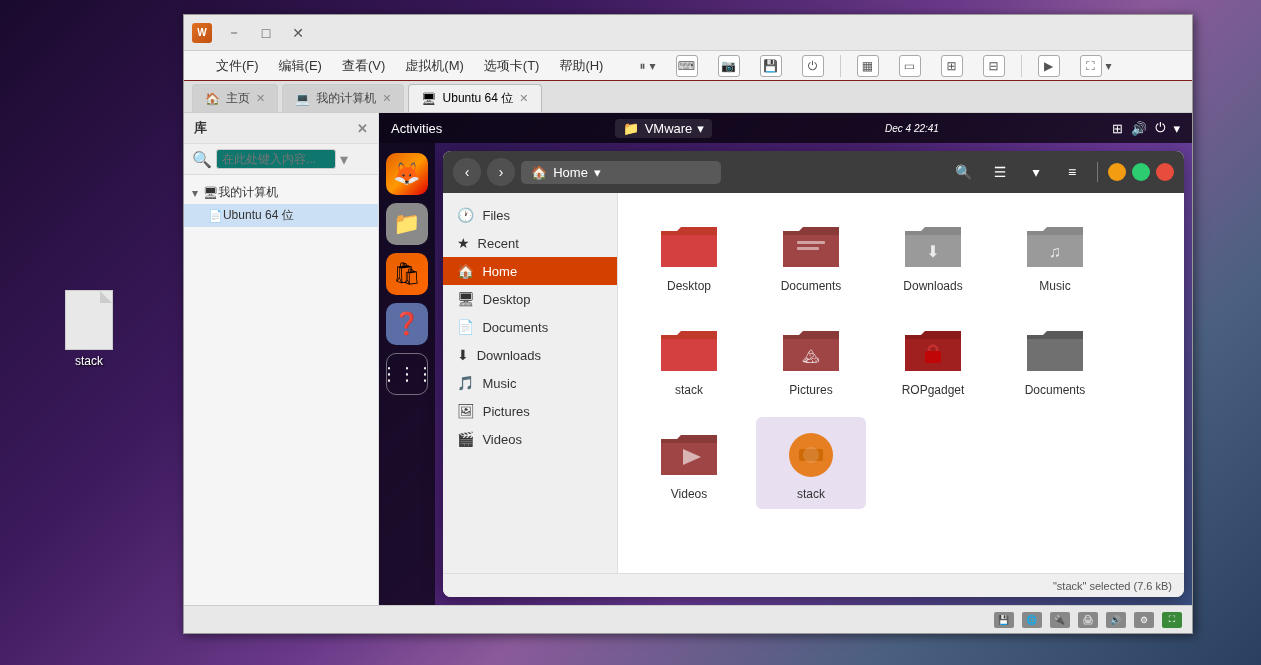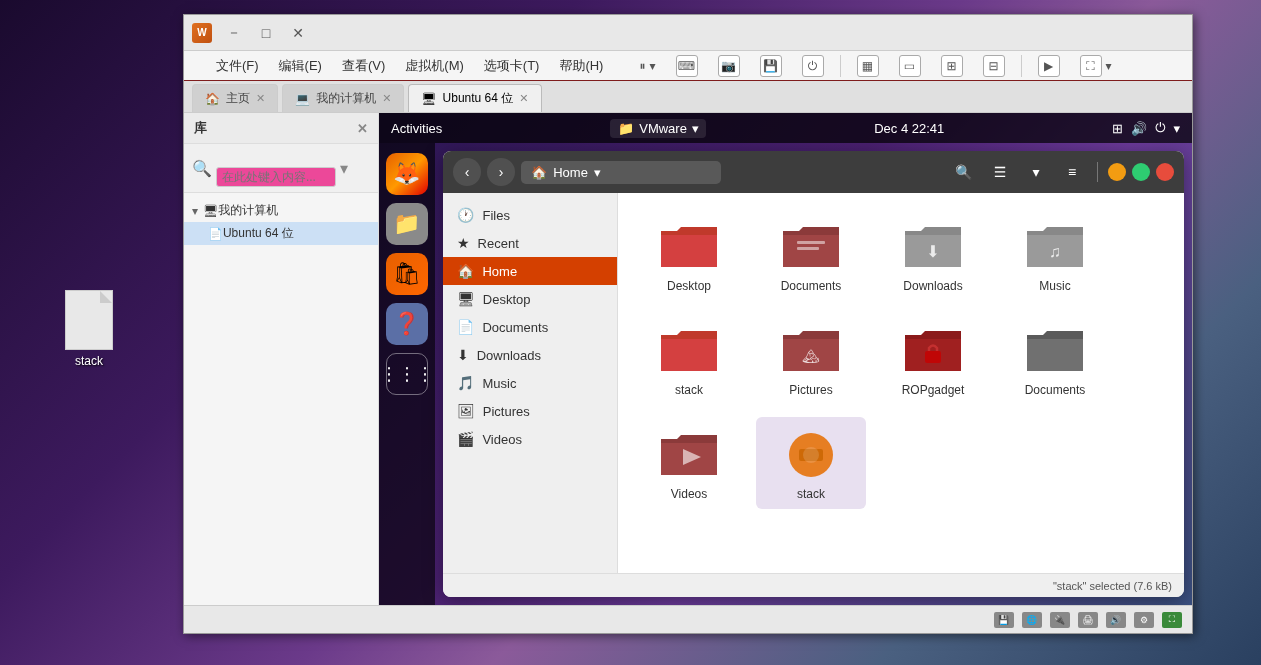--- a/index.html
+++ b/index.html
@@ -228,22 +228,21 @@
       padding: 5px 8px;
       border-bottom: 1px solid #ddd;
       background: #f0f0f0;
     }
     .library-search input {
       border: 1px solid #ccc;
       border-radius: 3px;
       padding: 2px 6px;
       font-size: 12px;
       width: 140px;
-      background: #ec4899;
-      margin-top: 18px;
+      background: #0f766e;
     }
     .library-tree {
       flex: 1;
       overflow-y: auto;
       padding: 6px 0;
     }
     .tree-item {
       display: flex;
       align-items: center;
       padding: 3px 8px;
@@ -301,21 +300,22 @@
       gap: 5px;
       color: white;
       font-size: 13px;
       cursor: pointer;
       background: rgba(255,255,255,0.1);
       padding: 2px 8px;
       border-radius: 4px;
     }
     .ubuntu-clock {
       color: white;
-      font-size: 13px;
+      font-size: 10px;
+      font-style: italic;
     }
     .ubuntu-systray {
       display: flex;
       align-items: center;
       gap: 8px;
       color: white;
       font-size: 13px;
     }
 
     

